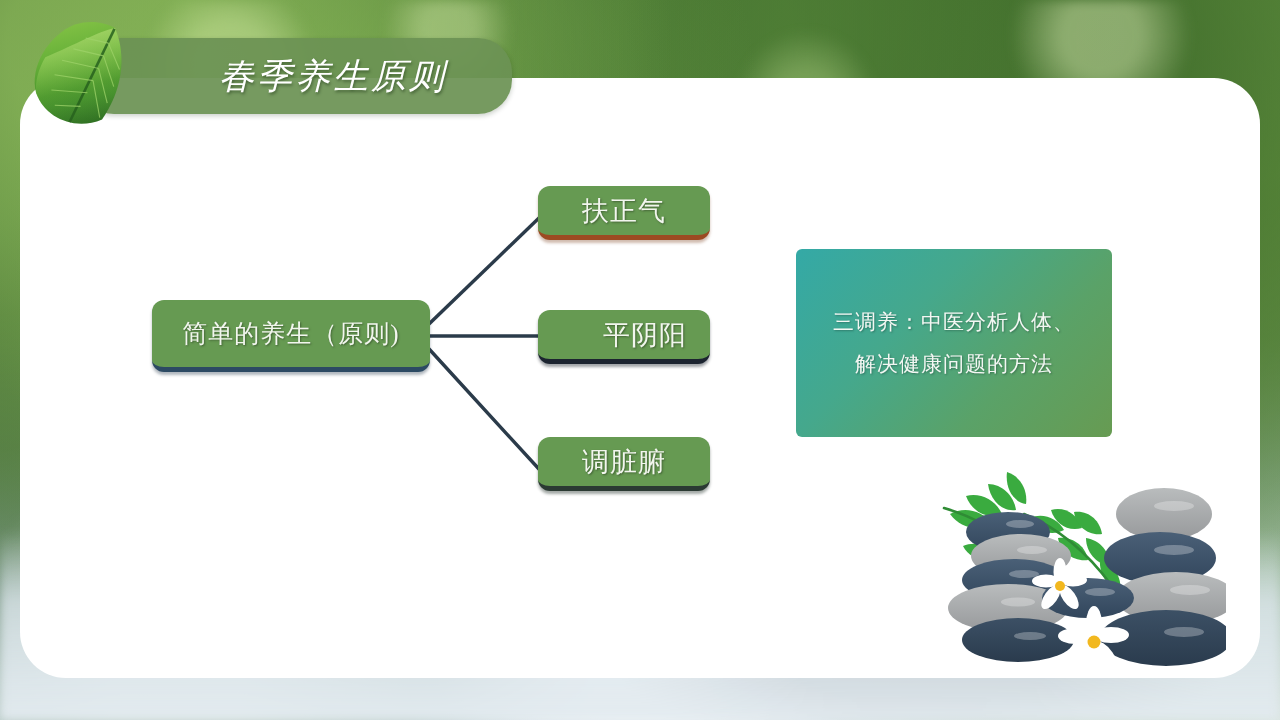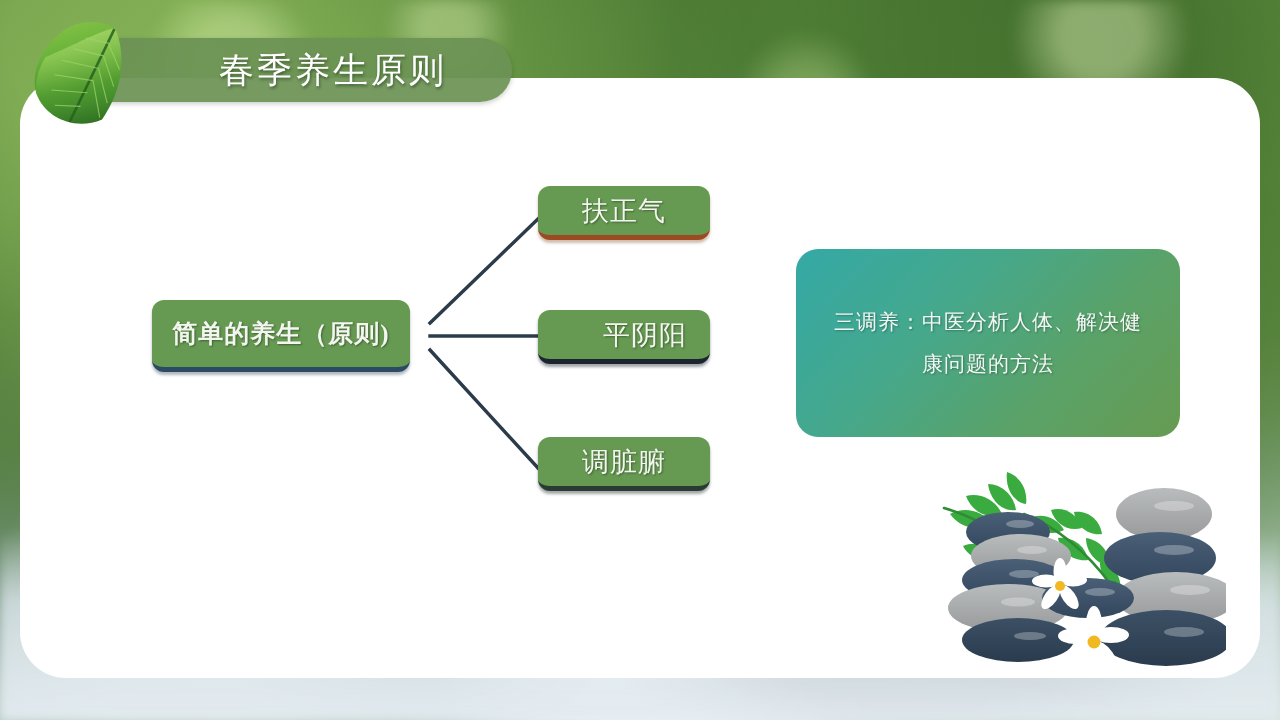--- a/index.html
+++ b/index.html
@@ -74,24 +74,25 @@
     background: #ffffff;
     border-radius: 46px 46px 46px 46px;
   }
 
   
   .title-banner {
     position: absolute;
     left: 80px;
     top: 38px;
     width: 432px;
-    height: 64px;
+    height: 76px;
     border-radius: 34px;
     background: rgba(108,146,84,0.93);
     box-shadow: 0 2px 5px rgba(20,40,15,0.22);
+    font-style: italic;
   }
   .title-text {
     position: absolute;
     left: 0; right: 0;
     top: 50%;
     transform: translateY(-50%);
     text-align: center;
     padding-left: 74px;
     box-sizing: border-box;
     color: #ffffff;
@@ -131,26 +132,25 @@
     align-items: center;
     justify-content: center;
     color: #f2f6ee;
     font-family: "Liberation Serif", "DejaVu Serif", serif;
     text-shadow: 1px 1px 2px rgba(35,50,28,0.55);
     letter-spacing: 1px;
   }
   .node-root {
     left: 152px;
     top: 300px;
-    width: 258px;
+    width: 278px;
     height: 72px;
     font-size: 25px;
     border-bottom: 5px solid #2c4a63;
     box-shadow: 0 3px 3px rgba(30,50,70,0.35);
-    font-weight: bold;
   }
   .node-child {
     width: 172px;
     height: 54px;
     font-size: 27px;
   }
   .node-c1 {
     left: 538px;
     top: 186px;
     border-bottom: 5px solid #9c4a22;
@@ -168,23 +168,23 @@
     top: 437px;
     border-bottom: 5px solid #2b3a33;
     box-shadow: 0 3px 3px rgba(25,40,32,0.4);
   }
 
   
   .info-card {
     position: absolute;
     left: 796px;
     top: 249px;
-    width: 384px;
+    width: 316px;
     height: 188px;
-    border-radius: 22px;
+    border-radius: 6px;
     background: linear-gradient(133deg, #34a9a6 0%, #45a88c 36%, #5aa268 68%, #679b52 100%);
     display: flex;
     align-items: center;
     justify-content: flex-end;
     padding: 10px 34px;
     box-sizing: border-box;
   }
   .info-card-text {
     color: #f3f7f3;
     font-size: 21px;

